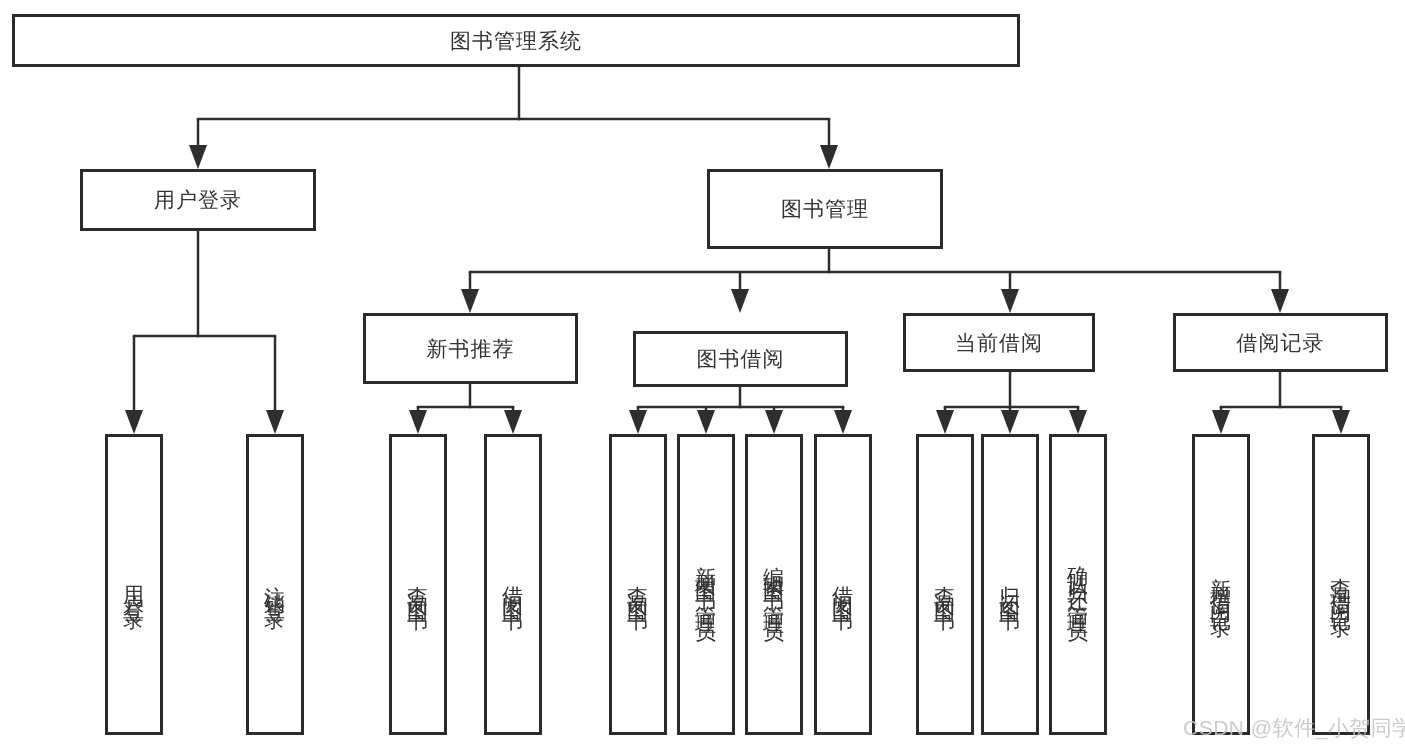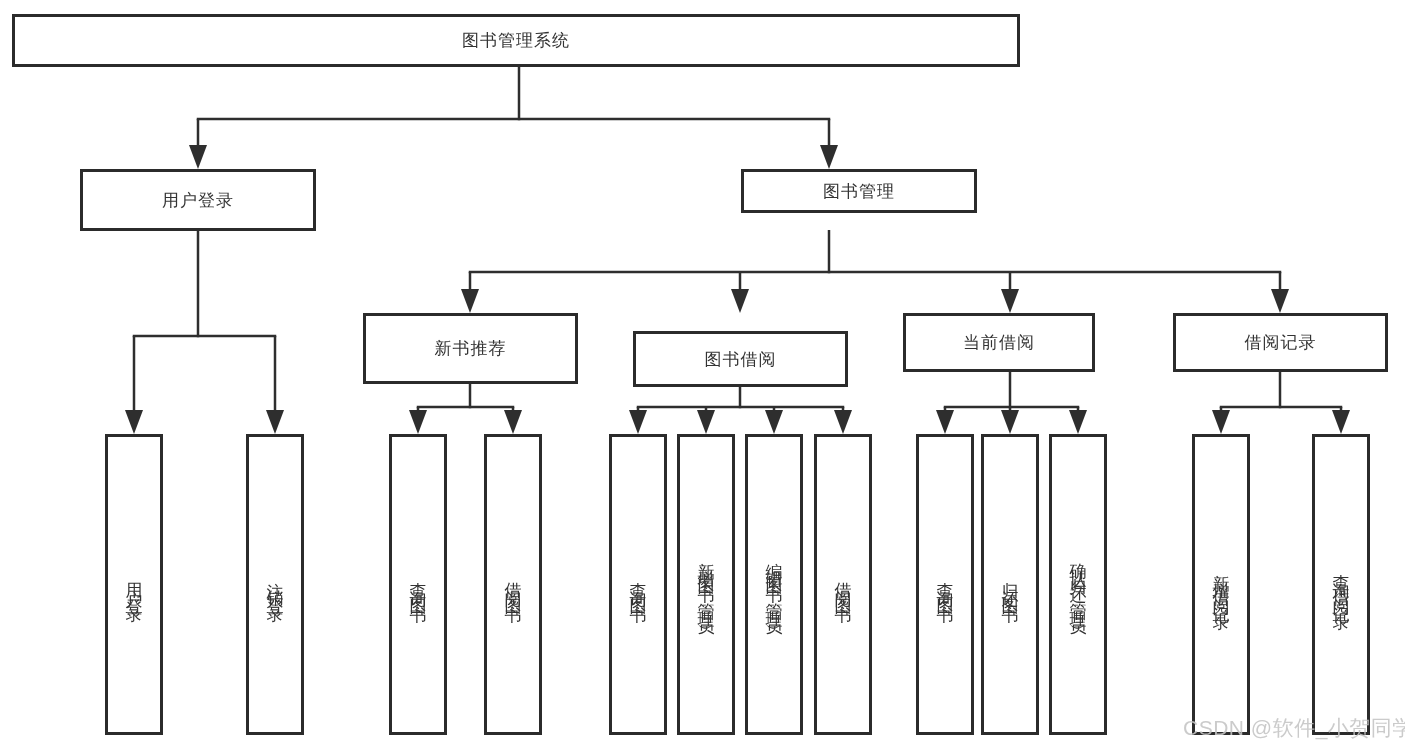--- a/index.html
+++ b/index.html
@@ -11,21 +11,21 @@
   }
   html,body{margin:0;padding:0;background:var(--background);}
   .stage{
     position:relative;width:1405px;height:747px;background:var(--background);
     overflow:hidden;font-family:"Liberation Sans",sans-serif;color:var(--text);
   }
   svg.connectors{position:absolute;left:0;top:0;width:1405px;height:747px;color:var(--line);pointer-events:none;}
   .box{
     position:absolute;box-sizing:border-box;border:3px solid var(--box-border);
     background:#fff;display:flex;align-items:center;justify-content:center;
-    font-size:17px;color:var(--text);letter-spacing:1px;
+    font-size:21px;color:var(--text);letter-spacing:1px;
   }
   .leaf span{
     writing-mode:vertical-rl;text-orientation:mixed;
     letter-spacing:8px;line-height:1;white-space:nowrap;
   }
   .watermark{
     position:absolute;left:1183px;top:714px;z-index:5;
     font-size:21px;color:var(--watermark);opacity:.88;letter-spacing:.5px;white-space:nowrap;
   }
 </style>
@@ -108,21 +108,21 @@
     </g>
   </svg>
 
   <div class="box" style="left:12px;top:14px;width:1008px;height:53px">
     <span>图书管理系统</span>
   </div>
 
   <div class="box" style="left:80px;top:169px;width:236px;height:62px">
     <span>用户登录</span>
   </div>
-  <div class="box" style="left:741px;top:169px;width:236px;height:44px">
+  <div class="box" style="left:707px;top:169px;width:236px;height:80px">
     <span>图书管理</span>
   </div>
 
   <div class="box" style="left:363px;top:313px;width:215px;height:71px">
     <span>新书推荐</span>
   </div>
   <div class="box" style="left:633px;top:331px;width:215px;height:56px">
     <span>图书借阅</span>
   </div>
   <div class="box" style="left:903px;top:313px;width:192px;height:59px">

